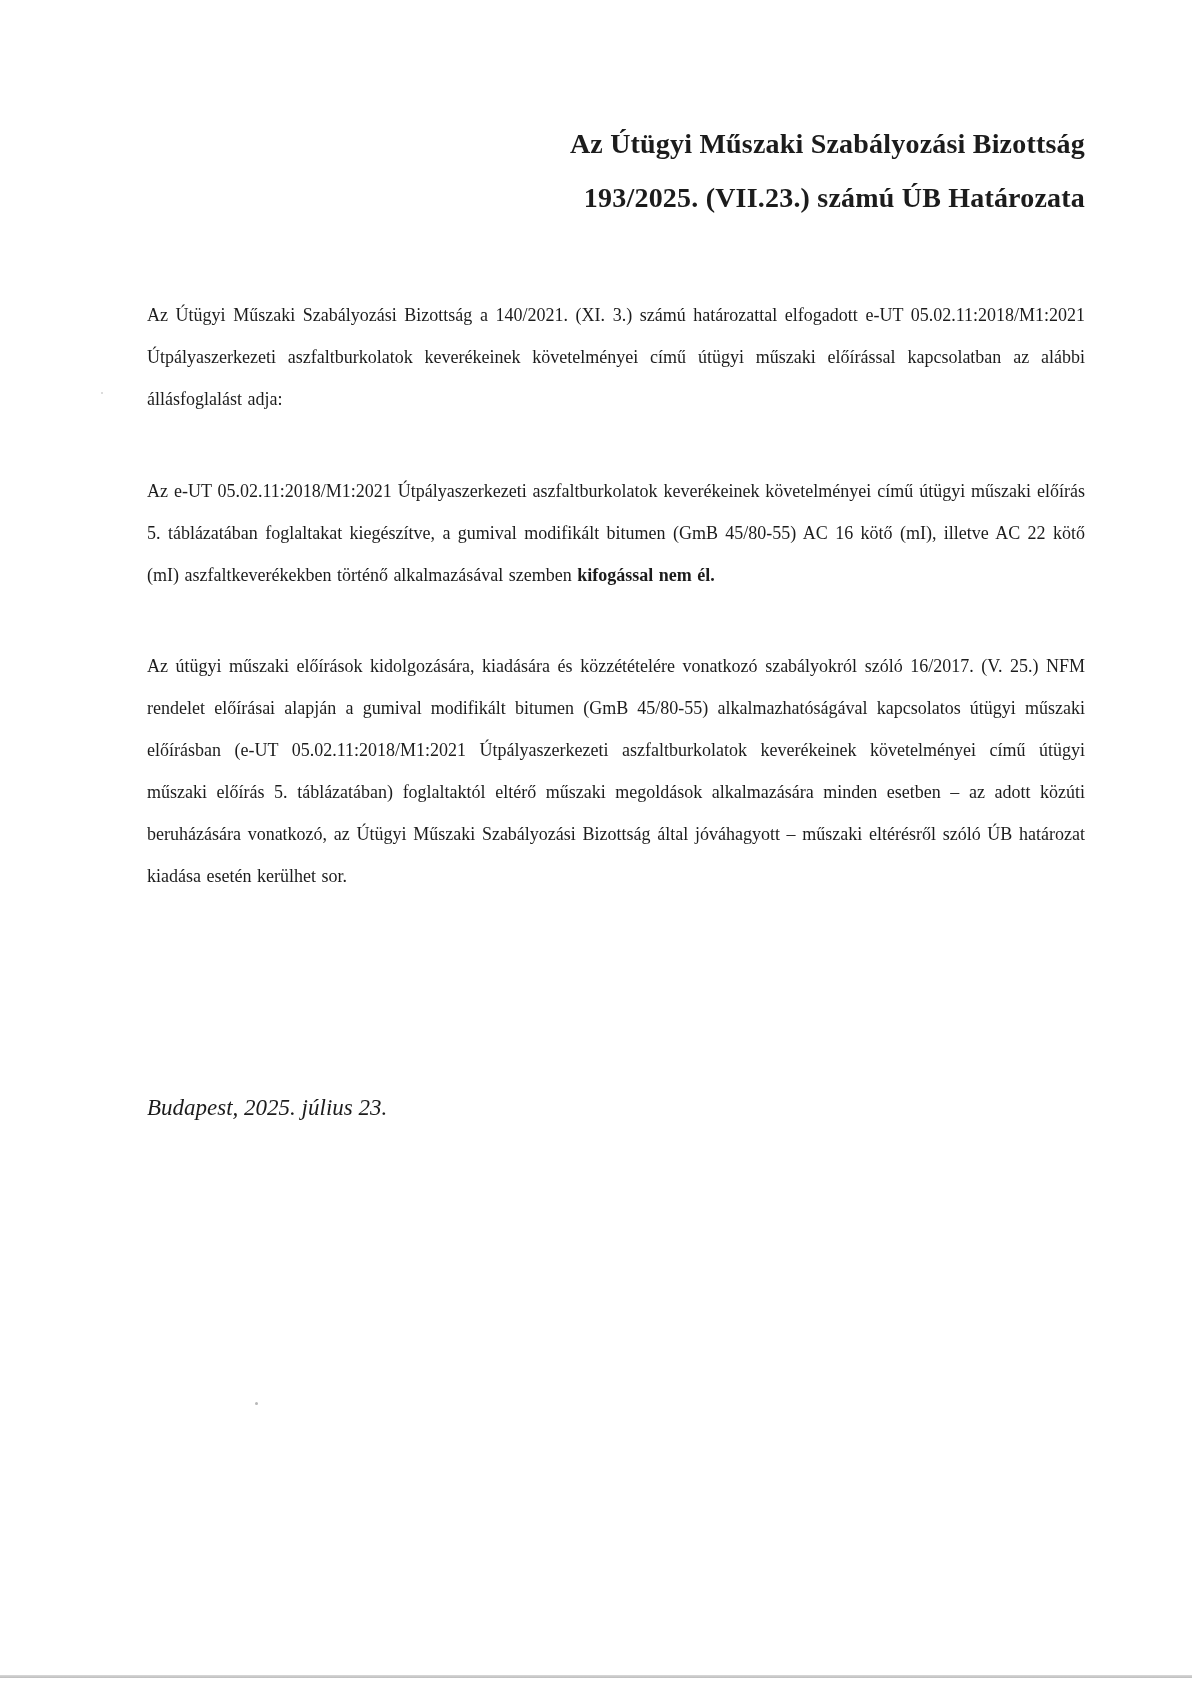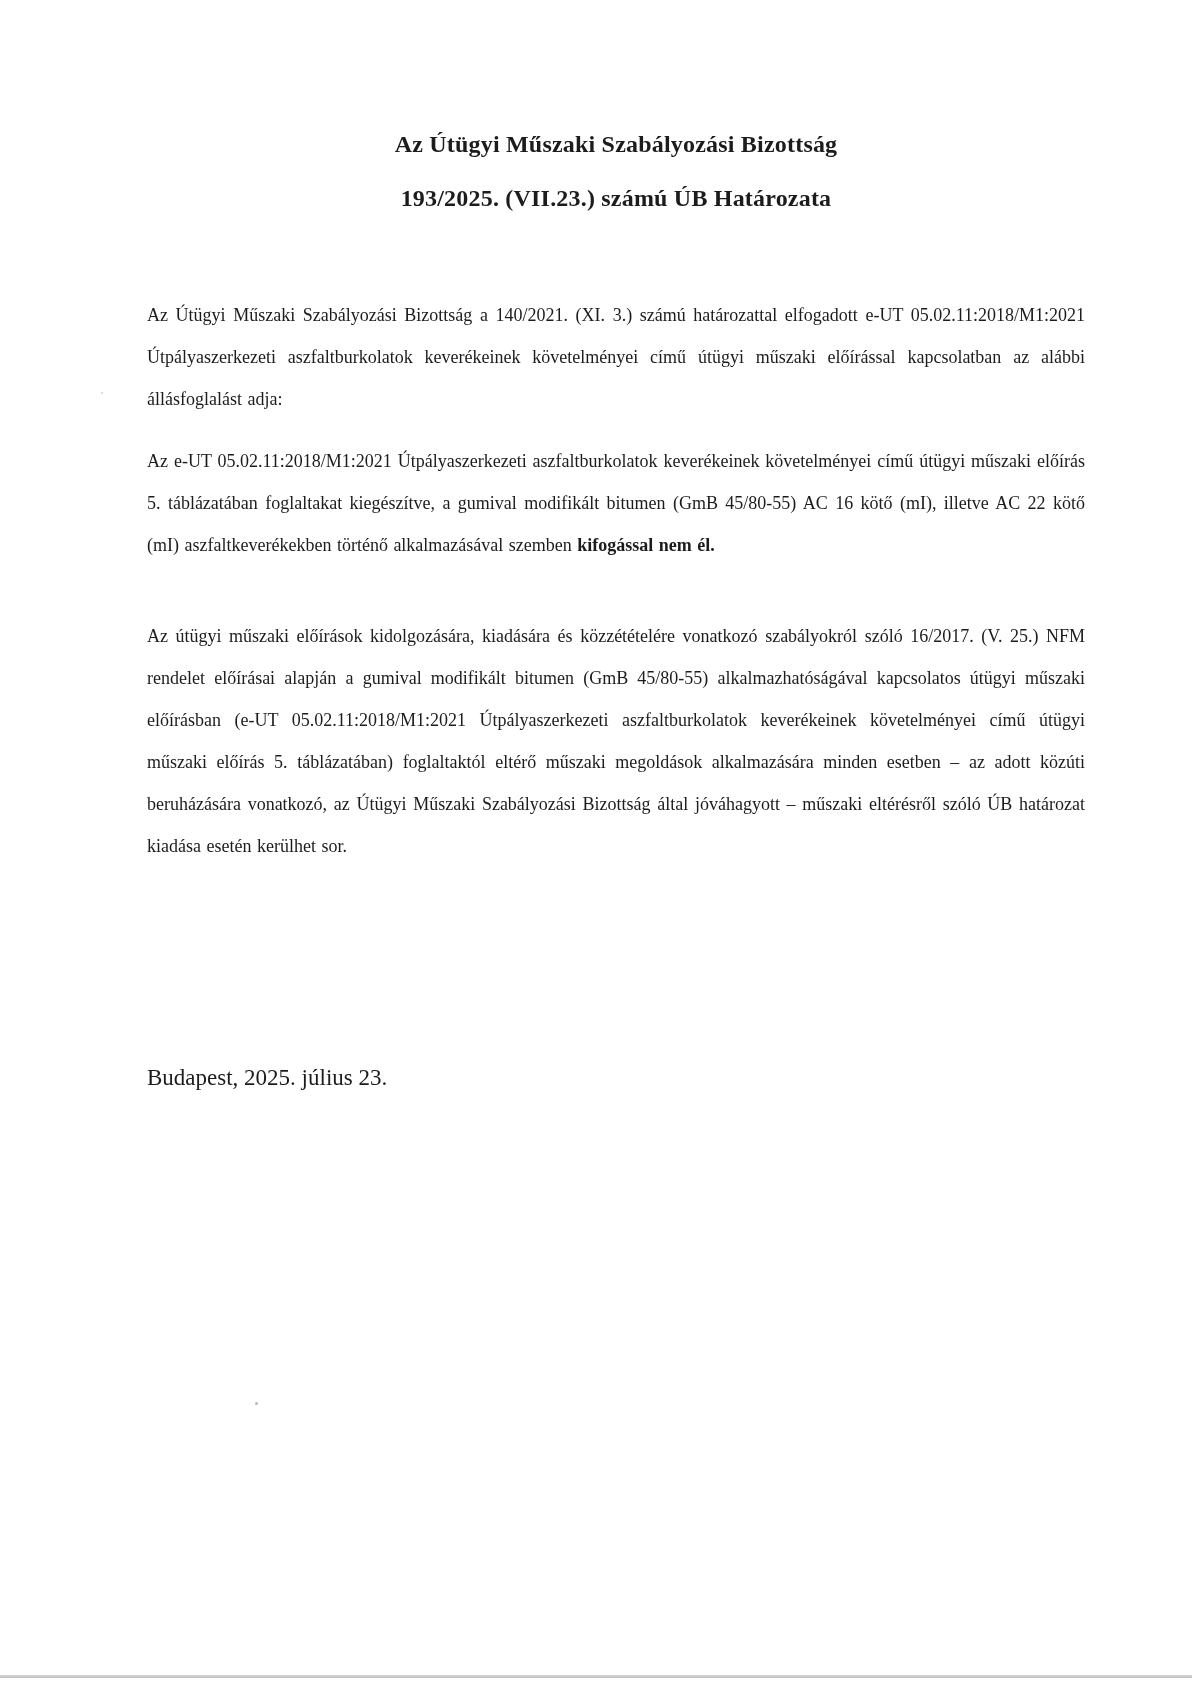--- a/index.html
+++ b/index.html
@@ -15,48 +15,49 @@
     background: #ffffff;
     overflow: hidden;
     font-family: "Liberation Serif", "DejaVu Serif", serif;
     color: #1c1c1c;
   }
   .content {
     position: relative;
     padding: 0 107px 0 147px;
   }
   .doc-title {
-    text-align: center;
+    text-align: right;
     font-weight: bold;
-    font-size: 24px;
+    font-size: 28px;
     line-height: 32px;
     letter-spacing: 0.2px;
   }
   .doc-title.line1 {
     margin: 128px 0 0 0;
   }
   .doc-title.line2 {
     margin: 22px 0 6px 0;
   }
   .body-par {
     font-size: 18px;
     line-height: 42px;
     text-align: justify;
     margin: 0;
     word-spacing: 1px;
   }
   .par-1 { margin-top: 80px; }
-  .par-2 { margin-top: 20px; }
+  .par-2 { margin-top: 50px; }
   .par-3 { margin-top: 49px; }
   .bold-run { font-weight: bold; }
   .date-line {
     font-size: 23px;
     line-height: 42px;
     text-align: left;
     margin: 190px 0 0 0;
+    font-style: italic;
   }
   .scan-bottom-line {
     position: absolute;
     left: 0;
     bottom: 7px;
     width: 100%;
     height: 3px;
     background: linear-gradient(to bottom, #d9d9d9, #bdbdbd);
   }
   .scan-speck {

